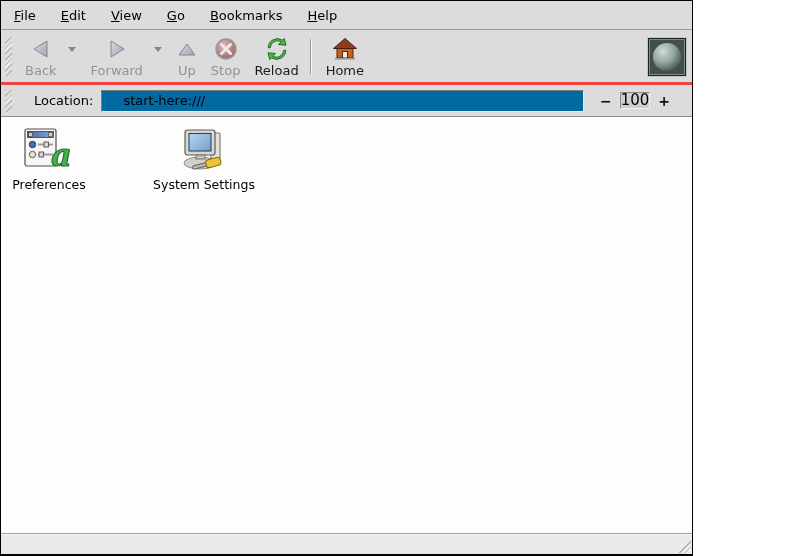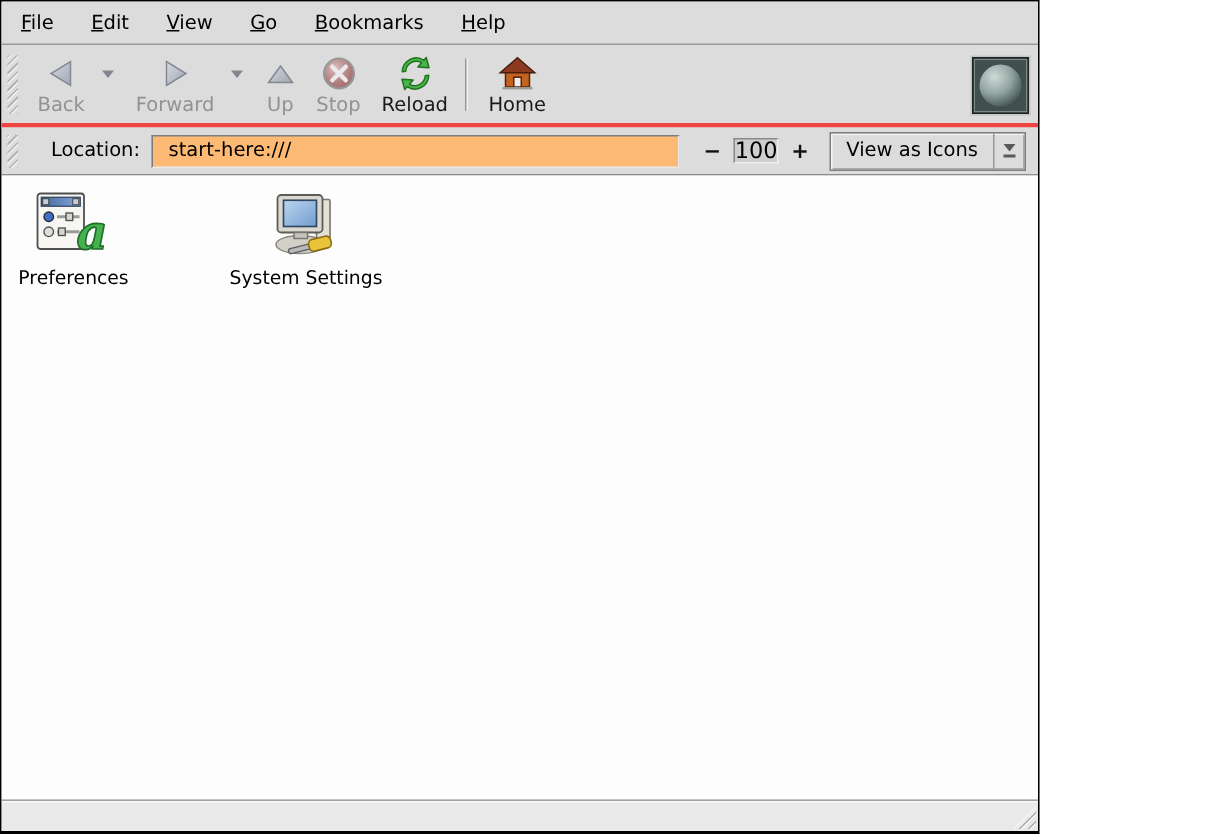--- a/index.html
+++ b/index.html
@@ -81,22 +81,22 @@
     display: flex; align-items: center;
     padding: 0 8px 0 4px;
     background: #dcdcdc;
     border-bottom: 1px solid #8c8c8c;
   }
   .loc-label { font-size: 13px; color: #000; margin: 0 8px 0 16px; }
   .loc-input {
     flex: 1; height: 22px;
     border: 1px solid #7c7c7c;
     border-bottom-color: #e8e8e8; border-right-color: #e8e8e8;
-    background: #fdba74; font-family: "DejaVu Sans", sans-serif;
-    font-size: 13px; color: #000; padding: 0 10px; outline: none;
+    background: #0369a1; font-family: "DejaVu Sans", sans-serif;
+    font-size: 13px; color: #000; padding: 0 21px; outline: none;
   }
   .zoomctl { display: flex; align-items: center; margin: 0 10px 0 12px; }
   .zoom-btn { font-size: 14px; font-weight: bold; color: #111; padding: 0 4px; line-height: 16px; }
   .zoom-level {
     min-width: 28px; height: 17px; margin: 0 4px;
     background: #cfcfcf;
     border: 1px solid #8a8a8a; border-bottom-color: #f0f0f0; border-right-color: #f0f0f0;
     font-size: 15px; color: #000; text-align: center; line-height: 15px;
   }
   .view-combo {
@@ -263,27 +263,20 @@
 
   <div class="locationbar">
     <div class="grip" style="height:22px;"></div>
     <span class="loc-label">Location:</span>
     <input class="loc-input" type="text" value="start-here:///" style="">
     <div class="zoomctl">
       <span class="zoom-btn">−</span>
       <span class="zoom-level">100</span>
       <span class="zoom-btn">+</span>
     </div>
-    <div class="view-combo">
-      <span class="vc-label">View as Icons</span>
-      <span class="vc-arrow">
-          <span class="tri"></span>
-          <span class="bar"></span>
-        </span>
-    </div>
   </div>
 
   <div class="content">
 
 
     <div class="ditem">
       <span class="dicon">
         <svg width="52" height="46" viewBox="0 0 52 46">
           <rect x="2" y="3" width="31" height="37" rx="2" fill="#f7f6f2" stroke="#4f4f4f" stroke-width="1.2"></rect>
           <rect x="4.5" y="5.5" width="26" height="6" fill="url(#titleGrad)" stroke="#2e3f5c" stroke-width="0.8"></rect>

